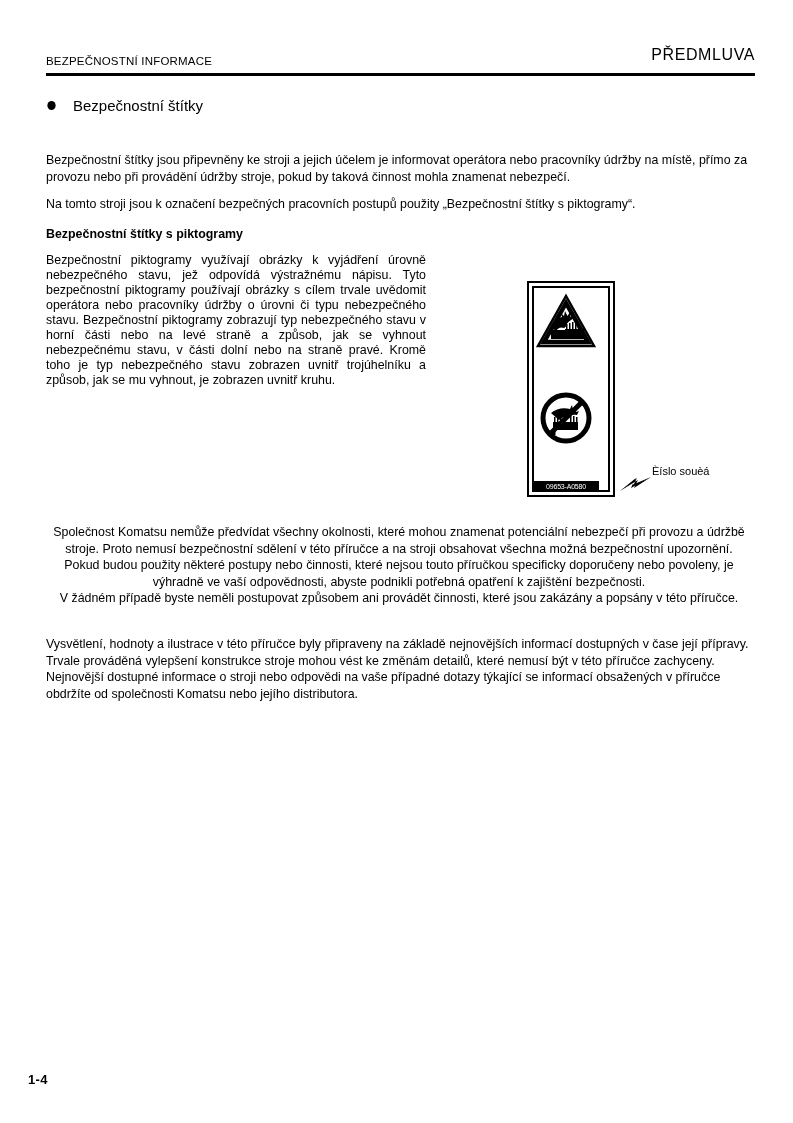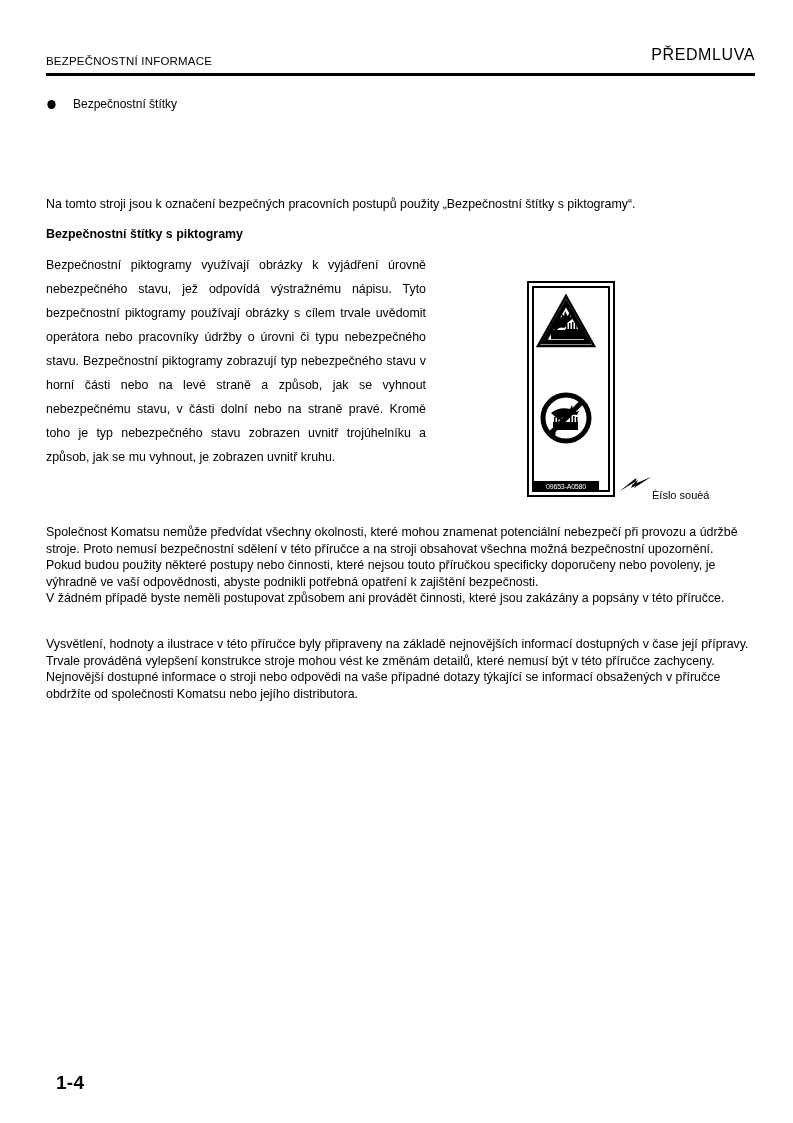--- a/index.html
+++ b/index.html
@@ -77,21 +77,21 @@
   }
   .bullet-mark {
     width: 9px;
     height: 9px;
     background: #000;
     border-radius: 50%;
     transform: scaleX(0.92);
     margin-right: 17px;
   }
   .bullet-label {
-    font-size: 12px;
+    font-size: 15px;
     white-space: nowrap;
   }
 
   
   .para {
     position: absolute;
     font-size: 12.4px;
     line-height: 16.5px;
     text-align: left;
     color: #000;
@@ -100,21 +100,21 @@
 
   #para-intro   { top: 152px; }
   #para-labels  { top: 196px; }
   #heading-pict { top: 226px; font-weight: bold; font-size: 12.4px; }
 
   #para-pict {
     left: 46px;
     top: 253px;
     width: 380px;
     text-align: justify;
-    line-height: 24px;
+    line-height: 15px;
   }
 
   #para-komatsu { top: 524px; }
   #para-info    { top: 636px; }
   #para-circle  { top: 751px; }
 
   
   .label-fig {
     position: absolute;
     left: 527px;
@@ -169,36 +169,35 @@
     white-space: nowrap;
   }
 
   
   .callout-text {
     position: absolute;
     left: 652px;
     top: 465px;
     font-size: 11px;
     white-space: nowrap;
-    margin-top: 24px;
   }
   .callout-arrow {
     position: absolute;
     left: 618px;
     top: 475px;
     width: 34px;
     height: 18px;
   }
 
   
   .page-number {
     position: absolute;
-    left: 56px;
+    left: 28px;
     top: 1072px;
-    font-size: 19px;
+    font-size: 13px;
     font-weight: bold;
     letter-spacing: 0.3px;
   }
 </style>
 </head>
 <body>
 
 <div class="page">
 
   <div class="header">
@@ -206,28 +205,29 @@
     <div class="header-right">PŘEDMLUVA</div>
     <div class="header-rule"></div>
   </div>
 
 
   <div class="bullet-row">
     <span class="bullet-mark"></span>
     <span class="bullet-label">Bezpečnostní štítky</span>
   </div>
 
+  <div id="para-intro" class="para p-full">Bezpečnostní štítky jsou připevněny ke stroji a jejich účelem je informovat operátora nebo pracovníky údržby na místě, přímo za provozu nebo při provádění údržby stroje, pokud by taková činnost mohla znamenat nebezpečí.</div>
 
   <div id="heading-pict" class="para p-full">Bezpečnostní štítky s piktogramy</div>
 
   <div id="para-labels" class="para p-full">Na tomto stroji jsou k označení bezpečných pracovních postupů použity „Bezpečnostní štítky s piktogramy“.</div>
 
   <div id="para-pict" class="para">Bezpečnostní piktogramy využívají obrázky k vyjádření úrovně nebezpečného stavu, jež odpovídá výstražnému nápisu. Tyto bezpečnostní piktogramy používají obrázky s cílem trvale uvědomit operátora nebo pracovníky údržby o úrovni či typu nebezpečného stavu. Bezpečnostní piktogramy zobrazují typ nebezpečného stavu v horní části nebo na levé straně a způsob, jak se vyhnout nebezpečnému stavu, v části dolní nebo na straně pravé. Kromě toho je typ nebezpečného stavu zobrazen uvnitř trojúhelníku a způsob, jak se mu vyhnout, je zobrazen uvnitř kruhu.</div>
 
-  <div id="para-komatsu" class="para p-full" style="white-space: pre-line;">Společnost Komatsu nemůže předvídat všechny okolnosti, které mohou znamenat potenciální nebezpečí při provozu a údržbě stroje.  Proto nemusí bezpečnostní sdělení v této příručce a na stroji obsahovat všechna možná bezpečnostní upozornění.
+  <div id="para-komatsu" class="para p-full" style="white-space: pre-line; text-align: center;">Společnost Komatsu nemůže předvídat všechny okolnosti, které mohou znamenat potenciální nebezpečí při provozu a údržbě stroje.  Proto nemusí bezpečnostní sdělení v této příručce a na stroji obsahovat všechna možná bezpečnostní upozornění.
 Pokud budou použity některé postupy nebo činnosti, které nejsou touto příručkou specificky doporučeny nebo povoleny, je výhradně ve vaší odpovědnosti, abyste podnikli potřebná opatření k zajištění bezpečnosti.
 V žádném případě byste neměli postupovat způsobem ani provádět činnosti, které jsou zakázány a popsány v této příručce.</div>
 
   <div id="para-info" class="para p-full">Vysvětlení, hodnoty a ilustrace v této příručce byly připraveny na základě nejnovějších informací dostupných v čase její přípravy. Trvale prováděná vylepšení konstrukce stroje mohou vést ke změnám detailů, které nemusí být v této příručce zachyceny. Nejnovější dostupné informace o stroji nebo odpovědi na vaše případné dotazy týkající se informací obsažených v příručce obdržíte od společnosti Komatsu nebo jejího distributora.</div>
 
 
   <div class="label-fig">
     <div class="label-outer"></div>
     <div class="label-inner"></div>
 

